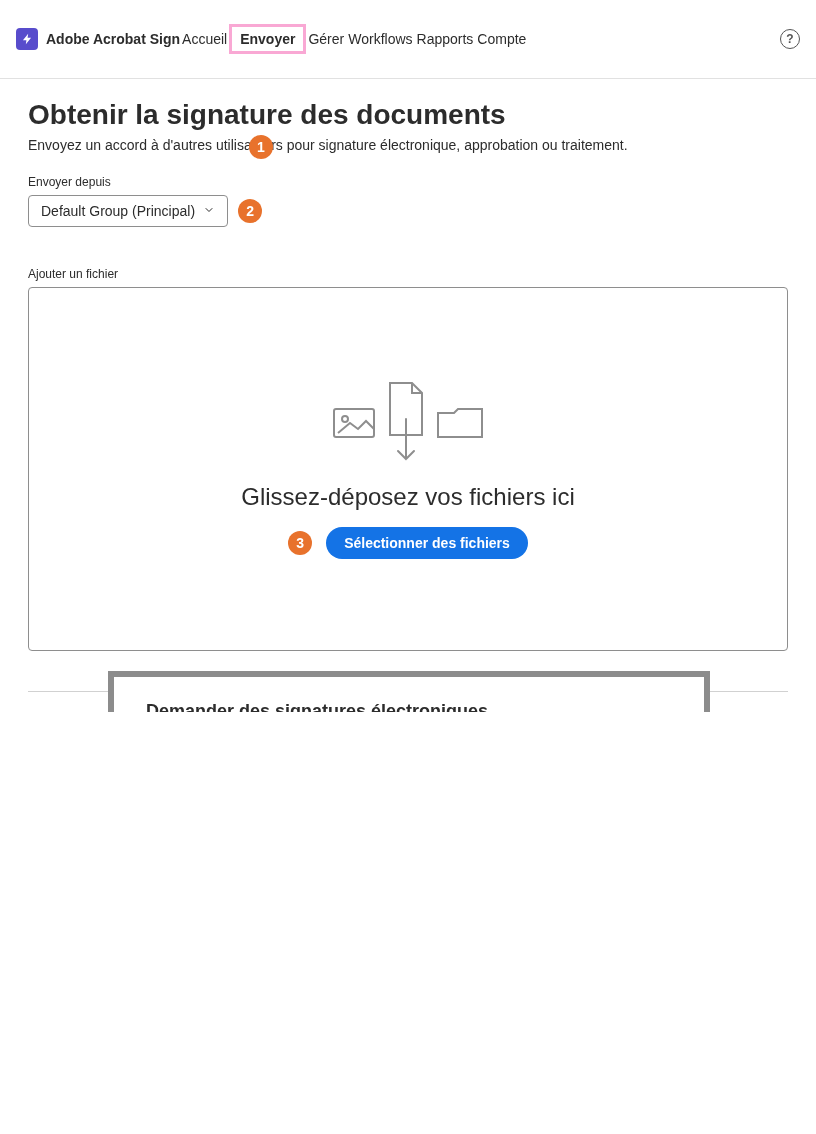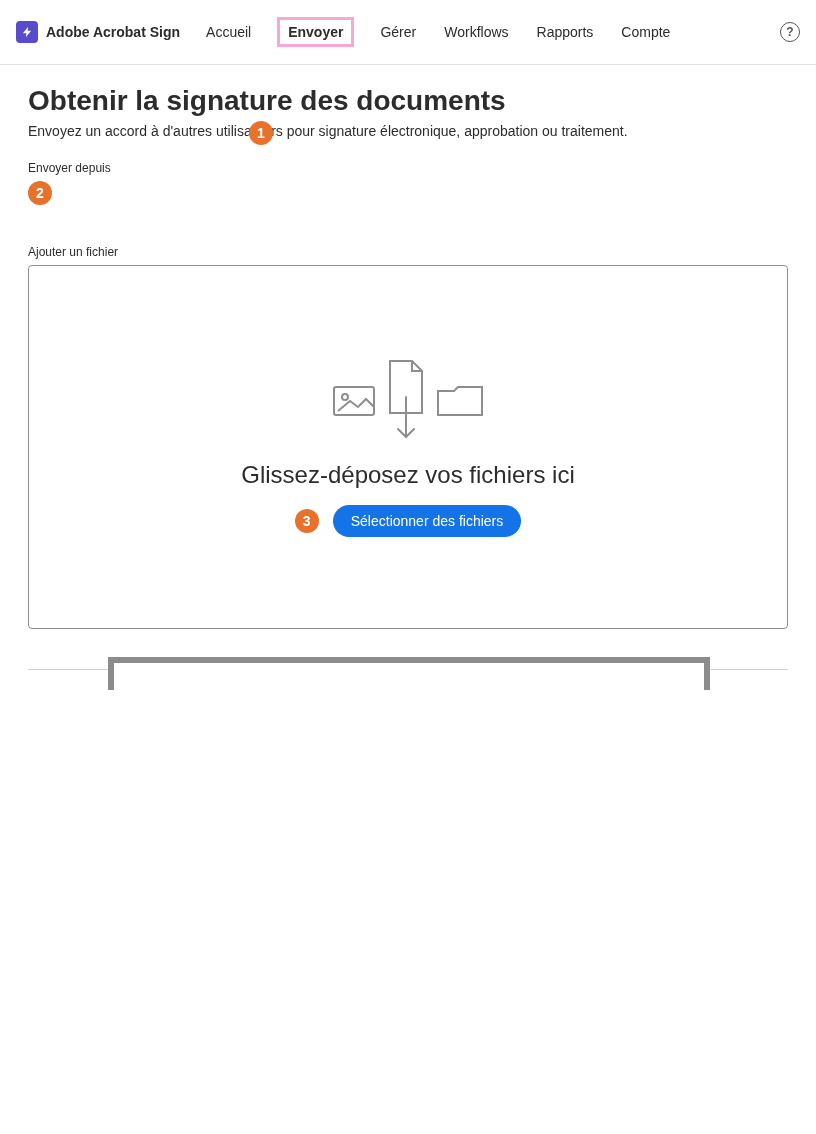--- a/index.html
+++ b/index.html
@@ -1,37 +1,37 @@
 <!DOCTYPE html>
 <html><head>
   <meta charset="utf-8">
   <style>
     * { margin: 0; padding: 0; box-sizing: border-box; }
     body { font-family: -apple-system, BlinkMacSystemFont, 'Segoe UI', Arial, sans-serif; background: #fff; color: #2c2c2c; width: 816px; }
-    .nav-bar { display: flex; align-items: center; padding: 17px 16px; border-bottom: 1px solid #e1e1e1; gap: 24px; }
+    .nav-bar { display: flex; align-items: center; padding: 24px 16px; border-bottom: 1px solid #e1e1e1; }
     .logo-group { display: flex; align-items: center; gap: 8px; }
     .logo-icon { width: 22px; height: 22px; background: #584ccc; border-radius: 4px; display: flex; align-items: center; justify-content: center; }
     .brand { font-weight: 700; font-size: 14px; }
     .nav-item { font-size: 14px; color: #2c2c2c; cursor: pointer; padding: 4px 2px; }
     .nav-item.active { border: 3px solid #f9a8d4; padding: 4px 8px; font-weight: bold; }
     .help-icon-wrap { margin-left: auto; }
     .help-circle { width: 20px; height: 20px; border: 1.5px solid #555; border-radius: 50%; display: flex; align-items: center; justify-content: center; font-size: 12px; font-weight: 700; color: #555; }
     .content { padding: 20px 28px; position: relative; }
     .page-title { font-size: 28px; font-weight: 700; margin-bottom: 6px; }
     .page-sub { font-size: 14px; color: #2c2c2c; margin-bottom: 22px; }
     .field-label { font-size: 12px; color: #2c2c2c; margin-bottom: 6px; }
     .select-box { display: inline-flex; align-items: center; gap: 8px; border: 1px solid #8e8e8e; border-radius: 4px; padding: 7px 12px; font-size: 14px; cursor: pointer; }
     .select-row { display: flex; align-items: center; gap: 10px; margin-bottom: 40px; }
     .section-title { font-size: 22px; font-weight: 700; margin-bottom: 28px; }
     .add-file-label { font-size: 12px; margin-bottom: 6px; }
     .dropzone { border: 1px solid #8e8e8e; border-radius: 4px; height: 364px; display: flex; flex-direction: column; align-items: center; justify-content: center; gap: 16px; }
     .dz-icons { display: flex; align-items: center; gap: 6px; color: #8e8e8e; }
     .dz-text { font-size: 24px; font-weight: 300; color: #2c2c2c; }
     .btn-row { display: flex; align-items: center; gap: 14px; }
-    .btn-primary { background: #1473e6; color: #fff; border: none; border-radius: 16px; padding: 8px 18px; font-size: 14px; font-weight: 400; cursor: pointer; }
+    .btn-primary { background: #1473e6; color: #fff; border: none; border-radius: 16px; padding: 8px 18px; font-size: 14px; font-weight: 700; cursor: pointer; }
     .callout { width: 24px; height: 24px; background: #e8722c; color: #fff; border-radius: 50%; display: flex; align-items: center; justify-content: center; font-weight: 700; font-size: 14px; flex-shrink: 0; }
     .callout-1 { position: absolute; top: 56px; left: 249px; }
     .dialog { position: absolute; top: 592px; left: 108px; width: 602px; border: 6px solid #8c8c8c; background: #fff; padding: 24px 0 0 0; height: 530px; }
     .dialog-inner { padding: 0 32px; }
     .dialog-title { font-size: 18px; font-weight: 700; margin-bottom: 16px; }
     .dialog-tabs { display: flex; gap: 24px; border-bottom: 1px solid #e1e1e1; }
     .dialog-tab { font-size: 14px; padding: 6px 0 10px 0; cursor: pointer; color: #505050; }
     .dialog-tab.active { border-bottom: 2px solid #2c2c2c; color: #2c2c2c; font-weight: 400; }
     .list-header-row { display: flex; align-items: center; gap: 12px; margin-top: 20px; }
     .list-section-title { font-weight: 700; font-size: 14px; }
@@ -73,20 +73,28 @@
 </div>
 
 <div class="content">
   <div class="callout callout-1">1</div>
 
   <h1 class="page-title">Obtenir la signature des documents</h1>
   <p class="page-sub">Envoyez un accord à d'autres utilisateurs pour signature électronique, approbation ou traitement.</p>
 
   <div class="field-label">Envoyer depuis</div>
   <div class="select-row">
+    <div class="select-box">
+      <span>Default Group (Principal)</span>
+      <span class="chev">
+        <svg width="12" height="12" viewBox="0 0 24 24">
+            <path d="M6 9l6 6 6-6" stroke="#2c2c2c" stroke-width="2" fill="none" stroke-linecap="round"></path>
+          </svg>
+      </span>
+    </div>
     <div class="callout">2</div>
   </div>
 
 
   <div class="add-file-label">Ajouter un fichier</div>
   <div class="dropzone">
     <div class="dz-icons">
       <svg width="48" height="40" viewBox="0 0 48 40">
           <rect x="4" y="6" width="40" height="28" rx="2" stroke="#8e8e8e" stroke-width="2" fill="none"></rect>
           <circle cx="15" cy="16" r="3" stroke="#8e8e8e" stroke-width="2" fill="none"></circle>

